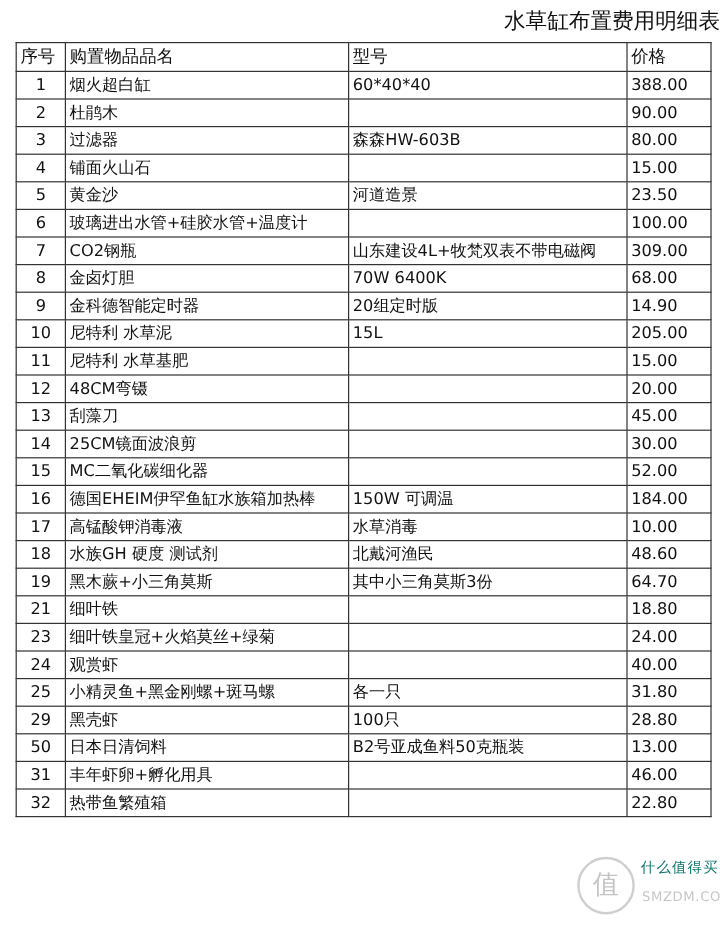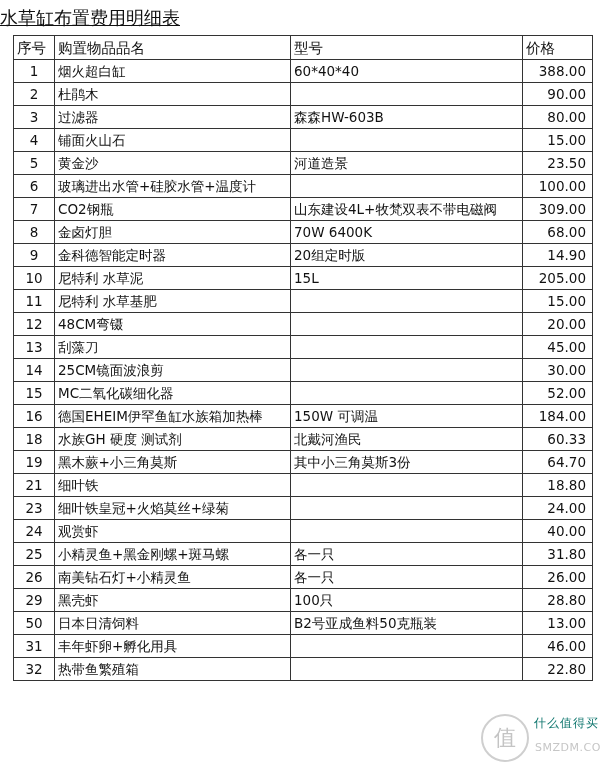--- a/index.html
+++ b/index.html
@@ -1,23 +1,23 @@
 <!DOCTYPE html>
 <html><head>
 <meta charset="utf-8">
 <style>
   html,body{margin:0;padding:0;background:#fff;}
   body{width:600px;height:778px;position:relative;overflow:hidden;font-family:"DejaVu Sans","Liberation Sans",sans-serif;color:#111;}
-  .title{position:absolute;top:6px;left:0;width:600px;text-align:left;font-size:18px;line-height:24px;color:#111;text-decoration:underline;}
+  .title{position:absolute;top:6px;left:0;width:600px;text-align:right;font-size:18px;line-height:24px;color:#111;}
   table{position:absolute;left:13px;top:35px;border-collapse:collapse;table-layout:fixed;width:579px;}
   col.c1{width:41px;} col.c2{width:236px;} col.c3{width:232px;} col.c4{width:70px;}
   td,th{border:1px solid #333;height:22px;padding:0 3px;font-size:13.5px;font-weight:normal;white-space:nowrap;overflow:hidden;line-height:22px;}
   th{font-size:14.5px;height:23px;text-align:left;}
   td.no{text-align:center;}
-  td.price{text-align:right;padding-right:6px;}
+  td.price{padding-right:6px;}
   .watermark{position:absolute;left:478px;top:711px;width:122px;height:60px;color:#c9c9c9;}
   .wm-circle{position:absolute;left:3px;top:3px;width:44px;height:44px;border:2px solid #cfcfcf;border-radius:50%;text-align:center;line-height:44px;font-size:22px;color:#c4c4c4;font-family:"DejaVu Serif",serif;}
   .wm-cn{position:absolute;left:56px;top:4px;font-size:12px;letter-spacing:1px;color:#0f766e;}
   .wm-en{position:absolute;left:57px;top:30px;font-size:11px;letter-spacing:0.5px;color:#c6c6c6;}
 </style>
 </head>
 <body>
 
 <div class="title">水草缸布置费用明细表</div>
 
@@ -127,24 +127,30 @@
         <td></td>
         <td class="price">52.00</td>
       </tr>
       <tr>
         <td class="no">16</td>
         <td>德国EHEIM伊罕鱼缸水族箱加热棒</td>
         <td>150W 可调温</td>
         <td class="price">184.00</td>
       </tr>
       <tr>
+        <td class="no">17</td>
+        <td>高锰酸钾消毒液</td>
+        <td>水草消毒</td>
+        <td class="price">10.00</td>
+      </tr>
+      <tr>
         <td class="no">18</td>
         <td>水族GH 硬度 测试剂</td>
         <td>北戴河渔民</td>
-        <td class="price">60.33</td>
+        <td class="price">48.60</td>
       </tr>
       <tr>
         <td class="no">19</td>
         <td>黑木蕨+小三角莫斯</td>
         <td>其中小三角莫斯3份</td>
         <td class="price">64.70</td>
       </tr>
       <tr>
         <td class="no">21</td>
         <td>细叶铁</td>
@@ -161,26 +167,20 @@
         <td class="no">24</td>
         <td>观赏虾</td>
         <td></td>
         <td class="price">40.00</td>
       </tr>
       <tr>
         <td class="no">25</td>
         <td>小精灵鱼+黑金刚螺+斑马螺</td>
         <td>各一只</td>
         <td class="price">31.80</td>
-      </tr>
-      <tr>
-        <td class="no">26</td>
-        <td>南美钻石灯+小精灵鱼</td>
-        <td>各一只</td>
-        <td class="price">26.00</td>
       </tr>
       <tr>
         <td class="no">29</td>
         <td>黑壳虾</td>
         <td>100只</td>
         <td class="price">28.80</td>
       </tr>
       <tr>
         <td class="no">50</td>
         <td>日本日清饲料</td>

